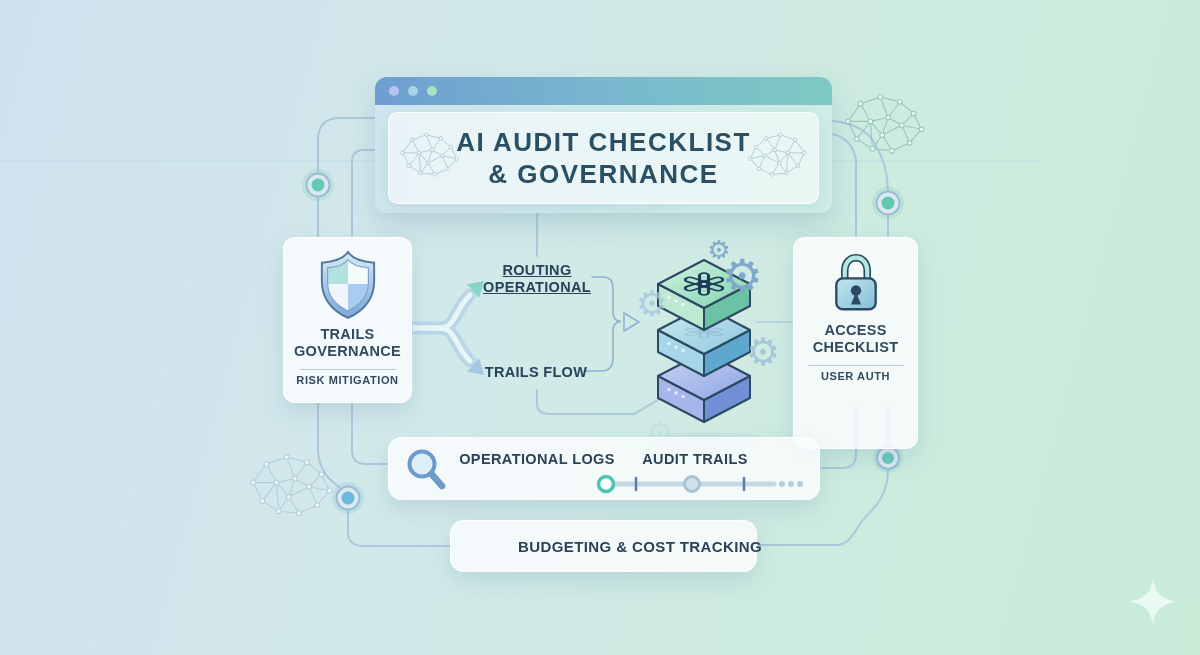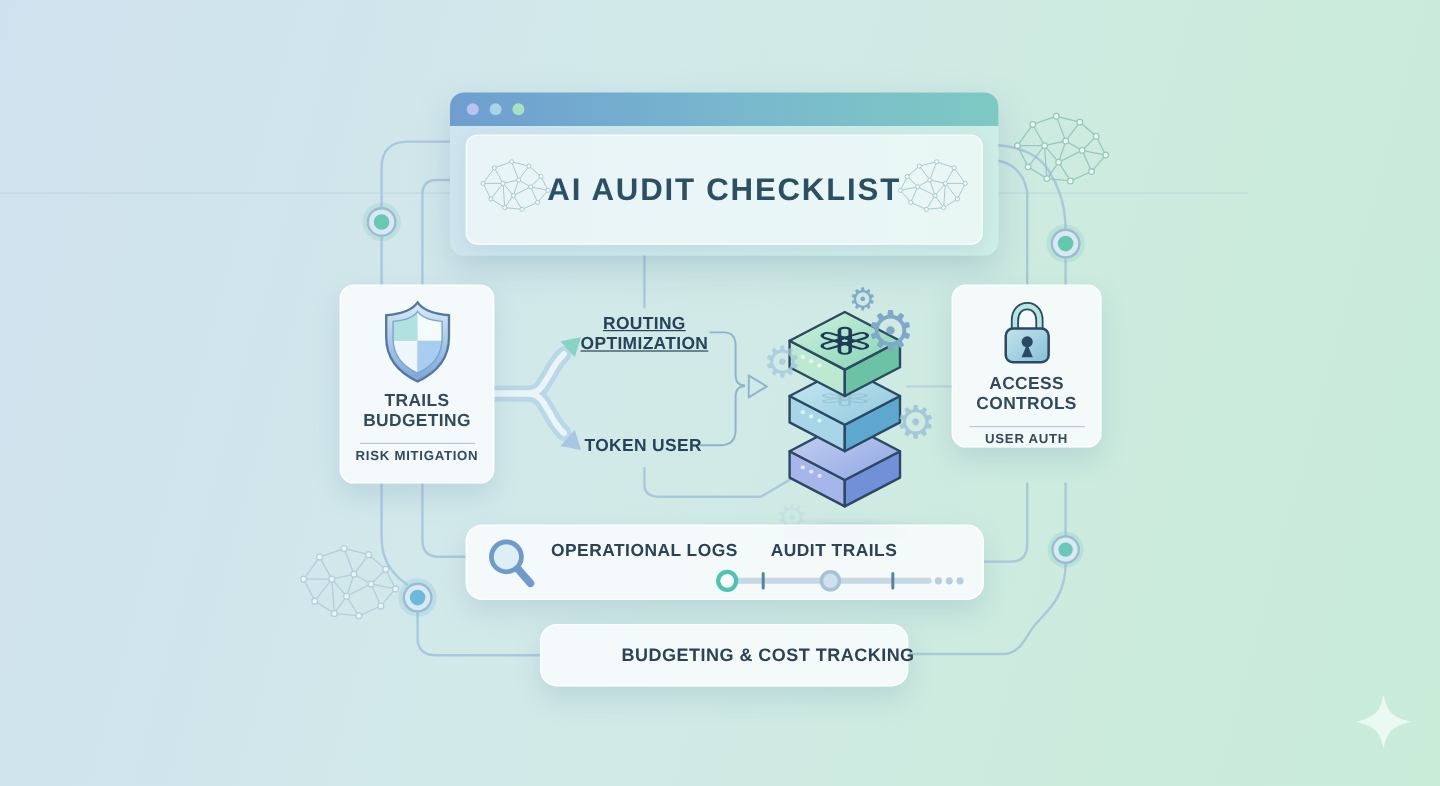--- a/index.html
+++ b/index.html
@@ -44,21 +44,21 @@
   .brain-right { right:10px; transform:scaleX(-1); }
 
   
   .card {
     position:absolute;
     background:rgba(250,253,254,.85); border:1px solid rgba(255,255,255,.95);
     border-radius:12px; box-shadow:0 10px 22px rgba(96,138,168,.2);
     display:flex; flex-direction:column; align-items:center;
   }
   .card-safety { left:283px; top:237px; width:129px; height:166px; }
-  .card-access { left:793px; top:237px; width:125px; height:136px; }
+  .card-access { left:793px; top:237px; width:125px; height:212px; }
   .card-icon { margin-top:12px; }
   .card-title {
     margin-top:6px; text-align:center; font-size:14.5px; font-weight:bold;
     color:#324a5e; line-height:17px; letter-spacing:.3px;
   }
   .card-divider { margin-top:9px; width:96px; height:1px; background:#b6c9d6; }
   .card-sub {
     margin-top:4px; font-size:11px; font-weight:bold; color:#324a5e; letter-spacing:.6px;
   }
 
@@ -283,20 +283,21 @@
       <span class="win-dot" style="background:#b8c4ed"></span>
       <span class="win-dot" style="background:#a9d3e6"></span>
       <span class="win-dot" style="background:#a6e1c3"></span>
     </div>
     <div class="window-body">
       <div class="title-card">
         <svg class="brain-decor brain-left" width="62" height="52" viewBox="0 0 86 66">
           <use href="#cluster" style="color:#8fb6bf"></use>
         </svg>
         <div class="title-line">AI AUDIT CHECKLIST</div>
+        <div class="title-line">&amp; GOVERNANCE</div>
         <svg class="brain-decor brain-right" width="62" height="52" viewBox="0 0 86 66">
           <use href="#cluster" style="color:#8fb6bf"></use>
         </svg>
       </div>
     </div>
   </div>
 
   <div class="card card-safety">
     <svg class="card-icon" width="62" height="70" viewBox="0 0 64 72">
       <defs>
@@ -312,21 +313,21 @@
       <g clip-path="url(#clipShieldInner)">
         <rect x="2" y="2" width="30" height="33" fill="#b2e2e0"></rect>
         <rect x="32" y="2" width="30" height="33" fill="#f4fbfb"></rect>
         <rect x="2" y="35" width="30" height="37" fill="#eef6fb"></rect>
         <rect x="32" y="35" width="30" height="37" fill="#a9cdf0"></rect>
       </g>
       <path d="M32,2 C36,8 46,12 59,13 L59,32 C59,52 47,63 32,70 C17,63 5,52 5,32 L5,13 C18,12 28,8 32,2 Z" transform="translate(32,37) scale(0.78) translate(-32,-37)" fill="none" stroke="#7ba3cc" stroke-width="1.5"></path>
     </svg>
     <div class="card-title">
       <div>TRAILS</div>
-      <div>BUDGETING</div>
+      <div>GOVERNANCE</div>
     </div>
     <div class="card-divider"></div>
     <div class="card-sub">RISK MITIGATION</div>
   </div>
 
   <div class="card card-access">
     <svg class="card-icon" width="60" height="66" viewBox="0 0 64 66">
       <defs>
         <linearGradient id="gradLock" x1="0" y1="0" x2="1" y2="1">
           <stop offset="0" stop-color="#c2e4ed"></stop>
@@ -334,31 +335,31 @@
         </linearGradient>
       </defs>
       <path d="M20,32 V20 C20,11.5 25,6 32,6 C39,6 44,11.5 44,20 V32" fill="none" stroke="#2c4963" stroke-width="8" stroke-linecap="round"></path>
       <path d="M20,32 V20 C20,11.5 25,6 32,6 C39,6 44,11.5 44,20 V32" fill="none" stroke="#b5e6e2" stroke-width="4.5" stroke-linecap="round"></path>
       <rect x="11" y="28" width="42" height="33" rx="7" fill="url(#gradLock)" stroke="#2c4963" stroke-width="2.5"></rect>
       <circle cx="32" cy="41" r="5.5" fill="#2c4963"></circle>
       <path d="M32,43 L26.5,56 L37.5,56 Z" fill="#2c4963"></path>
     </svg>
     <div class="card-title">
       <div>ACCESS</div>
-      <div>CONTROLS</div>
+      <div>CHECKLIST</div>
     </div>
     <div class="card-divider"></div>
     <div class="card-sub">USER AUTH</div>
   </div>
 
   <div class="flow-label flow-top">
     <div>ROUTING</div>
-    <div>OPTIMIZATION</div>
-  </div>
-  <div class="flow-label flow-bottom">TOKEN USER</div>
+    <div>OPERATIONAL</div>
+  </div>
+  <div class="flow-label flow-bottom">TRAILS FLOW</div>
 
   <div class="logs-bar">
     <svg class="magnifier" width="44" height="46" viewBox="0 0 44 46">
       <circle cx="17" cy="16" r="12.5" fill="#d8ebf5" fill-opacity=".85" stroke="#6d9bcb" stroke-width="4"></circle>
       <line x1="26.5" y1="26" x2="37" y2="38" stroke="#6d9bcb" stroke-width="6.5" stroke-linecap="round"></line>
     </svg>
     <div class="logs-label label-oplogs">OPERATIONAL LOGS</div>
     <div class="logs-label label-audit">AUDIT TRAILS</div>
     <svg class="slider-svg" width="352" height="20" viewBox="0 0 352 20" style="pointer-events:auto">
       <defs>

